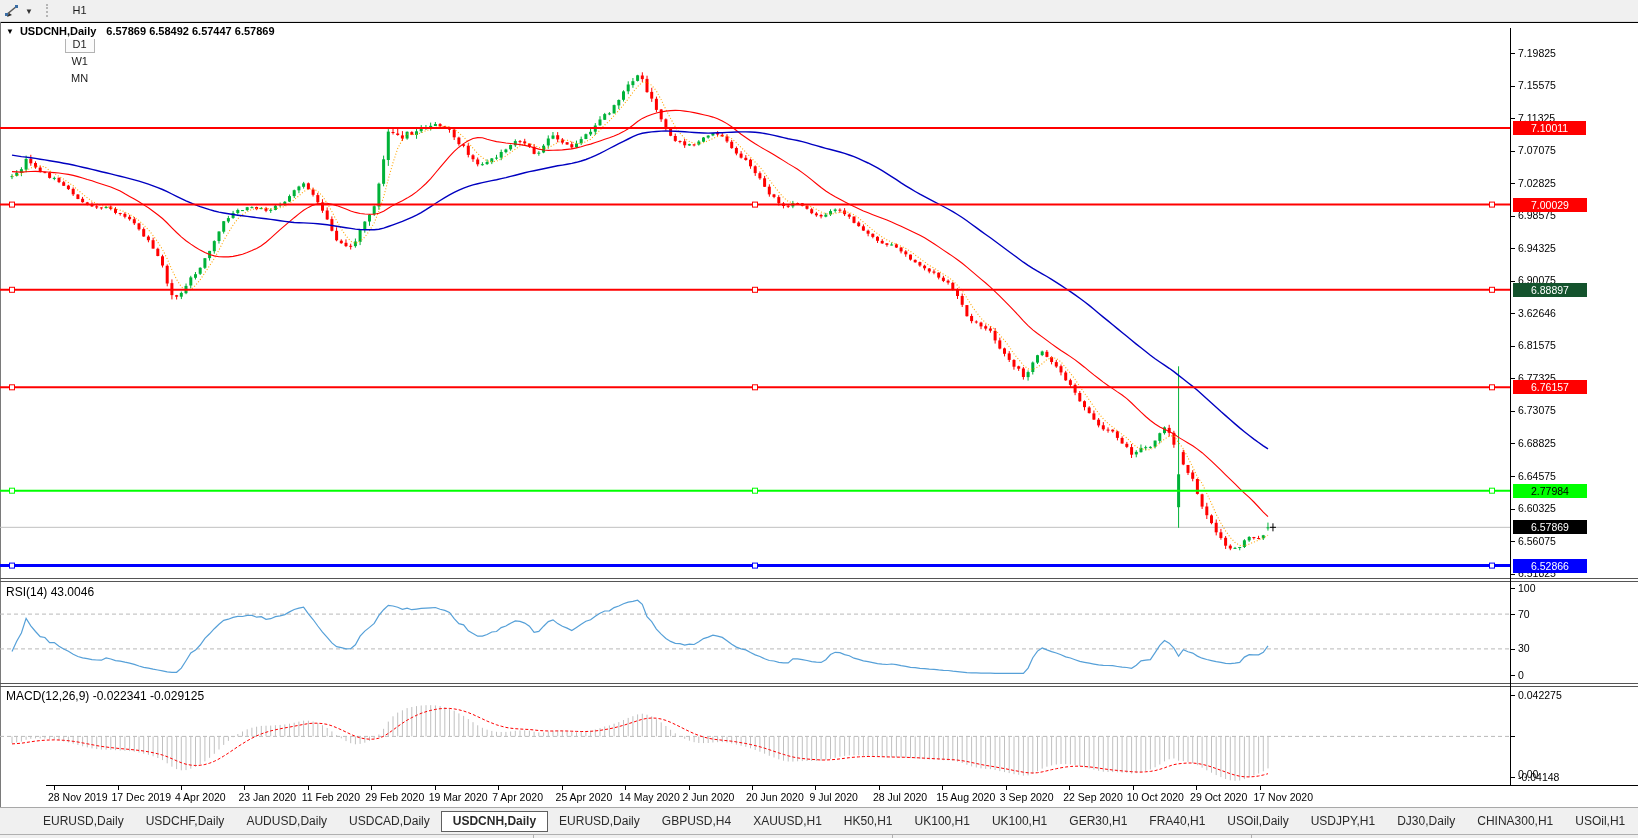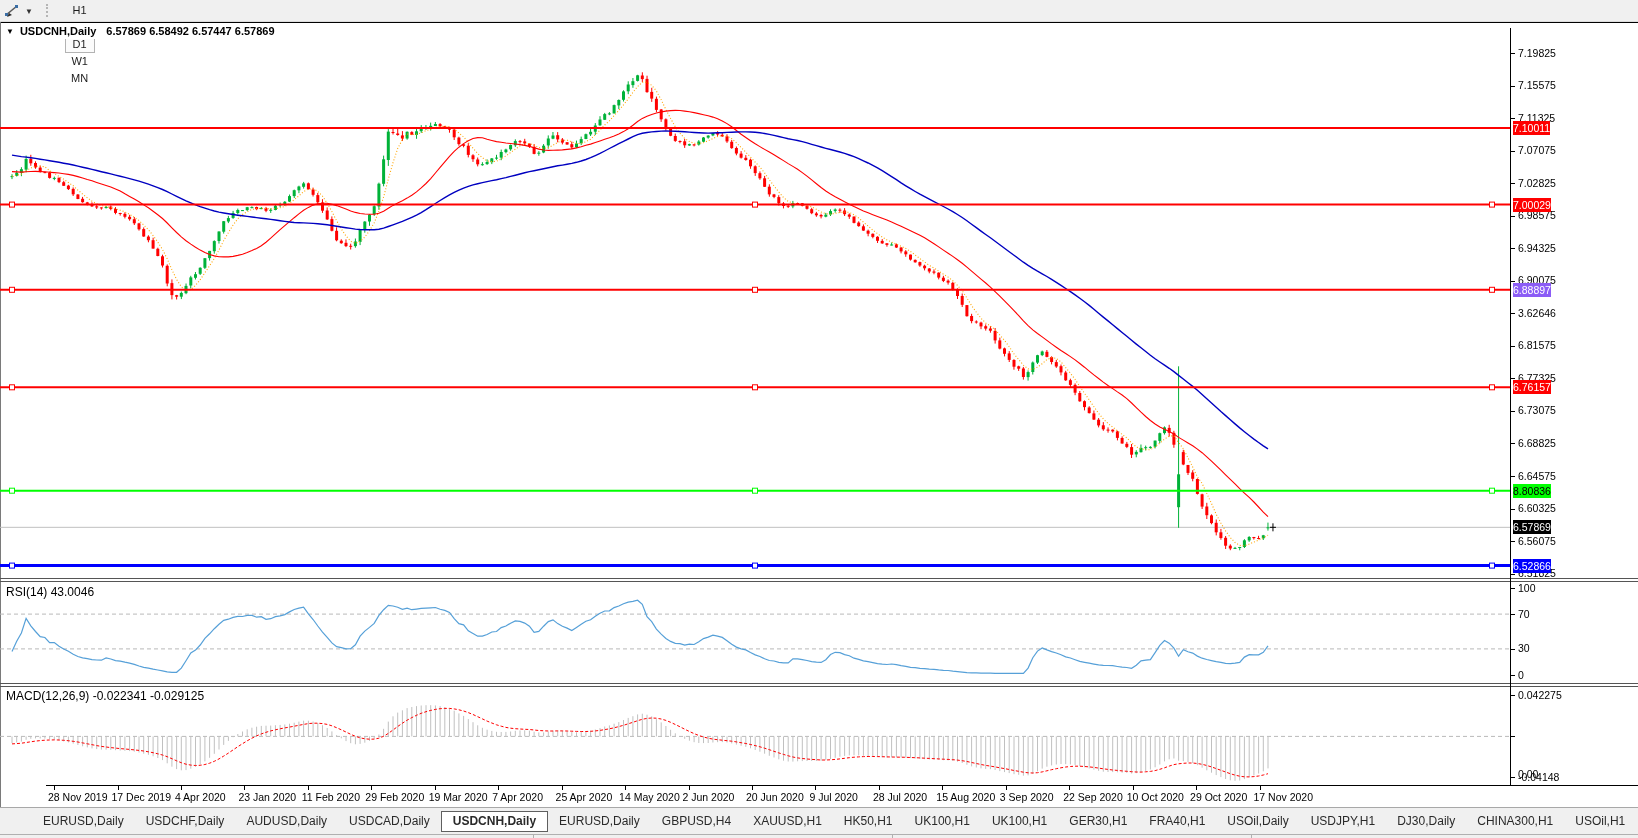--- a/index.html
+++ b/index.html
@@ -21,21 +21,21 @@
                 font-size:11px;font-weight:bold;color:#000;display:flex;align-items:center;padding-left:5px;}
   .hdr-caret{font-size:8px;margin-right:6px;color:#000;}
   #plot-svg{position:absolute;left:0;top:28px;}
   .sep{position:absolute;left:0;width:1638px;height:1px;background:#555;}
   .panel-label{position:absolute;left:6px;font-size:12px;color:#000;white-space:nowrap;}
   
   #axis-col{position:absolute;left:1510px;top:28px;width:127px;height:757px;border-left:1px solid #000;
             font-size:10.5px;color:#000;}
   .axlbl{position:absolute;left:7px;white-space:nowrap;height:13px;line-height:13px;}
   .axtick{position:absolute;left:0;width:4px;height:1px;background:#000;}
-  .chip{position:absolute;left:2px;padding:0 0;height:14px;line-height:14px;font-size:10.5px;white-space:nowrap;}
+  .chip{position:absolute;left:2px;padding:0 18px;height:14px;line-height:14px;font-size:10.5px;white-space:nowrap;}
   
   #date-axis{position:absolute;left:0;top:785px;width:1638px;height:22px;border-top:1px solid #000;background:#fff;margin-left:46px;}
   .dlbl{position:absolute;top:5px;font-size:10.5px;color:#000;white-space:nowrap;}
   .dtick{position:absolute;top:0;width:1px;height:4px;background:#000;}
   
   #tab-bar{position:absolute;left:0;top:807px;width:1638px;height:27px;background:#f0f0f0;
            border-top:1px solid #a8a8a8;display:flex;align-items:center;padding-left:32px;box-sizing:border-box;}
   .tab{font-size:12px;color:#2a2a2a;padding:3px 11px 4px;white-space:nowrap;cursor:default;}
   .tab.active{background:#fff;border:1px solid #5f5f5f;font-weight:bold;padding:2px 11px 3px;}
   .tabsep{width:1px;height:13px;background:#b4b4b4;}
@@ -960,23 +960,23 @@
       <div class="axlbl" style="top: 441.5px;">6.64575</div>
       <div class="axtick" style="top: 448px;"></div>
       <div class="axlbl" style="top: 474px;">6.60325</div>
       <div class="axtick" style="top: 480.5px;"></div>
       <div class="axlbl" style="top: 506.6px;">6.56075</div>
       <div class="axtick" style="top: 513.1px;"></div>
       <div class="axlbl" style="top: 539.1px;">6.51825</div>
       <div class="axtick" style="top: 545.6px;"></div>
       <div class="chip" style="top: 93.1px; background: rgb(255, 0, 0); color: rgb(255, 255, 255);">7.10011</div>
       <div class="chip" style="top: 169.6px; background: rgb(255, 0, 0); color: rgb(255, 255, 255);">7.00029</div>
-      <div class="chip" style="top: 254.8px; background: #8b5cf6; color: rgb(255, 255, 255);">6.88897</div>
+      <div class="chip" style="top: 254.8px; background: #14532d; color: rgb(255, 255, 255);">6.88897</div>
       <div class="chip" style="top: 352.3px; background: rgb(255, 0, 0); color: rgb(255, 255, 255);">6.76157</div>
-      <div class="chip" style="top: 455.7px; background: rgb(0, 255, 0); color: rgb(0, 0, 0);">8.80836</div>
+      <div class="chip" style="top: 455.7px; background: rgb(0, 255, 0); color: rgb(0, 0, 0);">2.77984</div>
       <div class="chip" style="top: 530.6px; background: rgb(0, 0, 255); color: rgb(255, 255, 255);">6.52866</div>
       <div class="chip" style="top: 492.3px; background: rgb(0, 0, 0); color: rgb(255, 255, 255);">6.57869</div>
       <div class="axlbl" style="top: 553.5px;">100</div>
       <div class="axtick" style="top: 560px;"></div>
       <div class="axlbl" style="top: 579.6px;">70</div>
       <div class="axtick" style="top: 586.1px;"></div>
       <div class="axlbl" style="top: 614.4px;">30</div>
       <div class="axtick" style="top: 620.9px;"></div>
       <div class="axlbl" style="top: 640.5px;">0</div>
       <div class="axtick" style="top: 647px;"></div>

